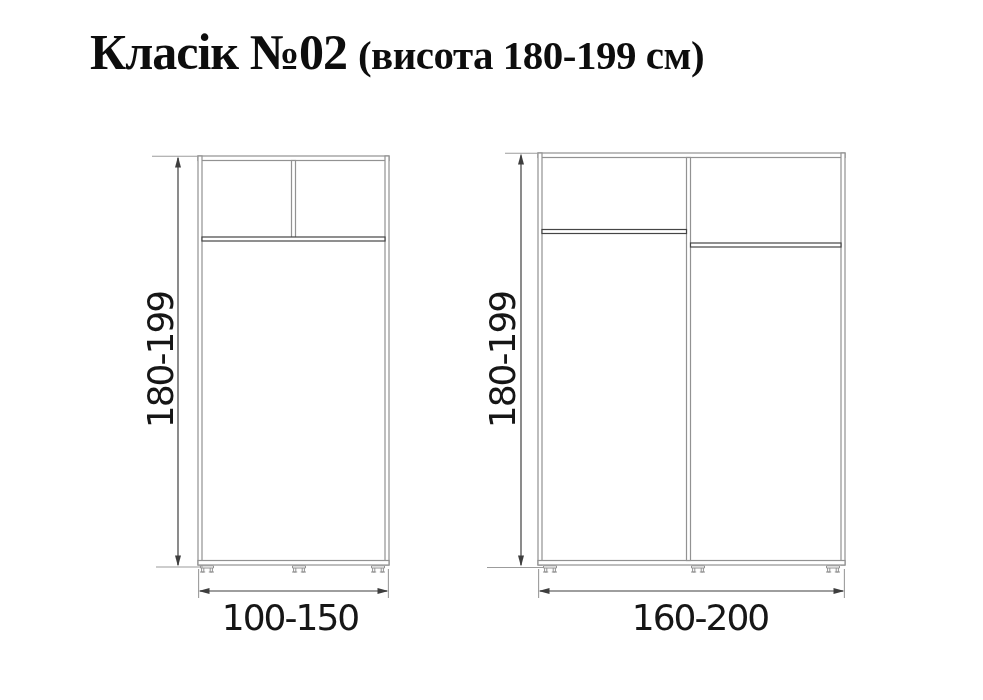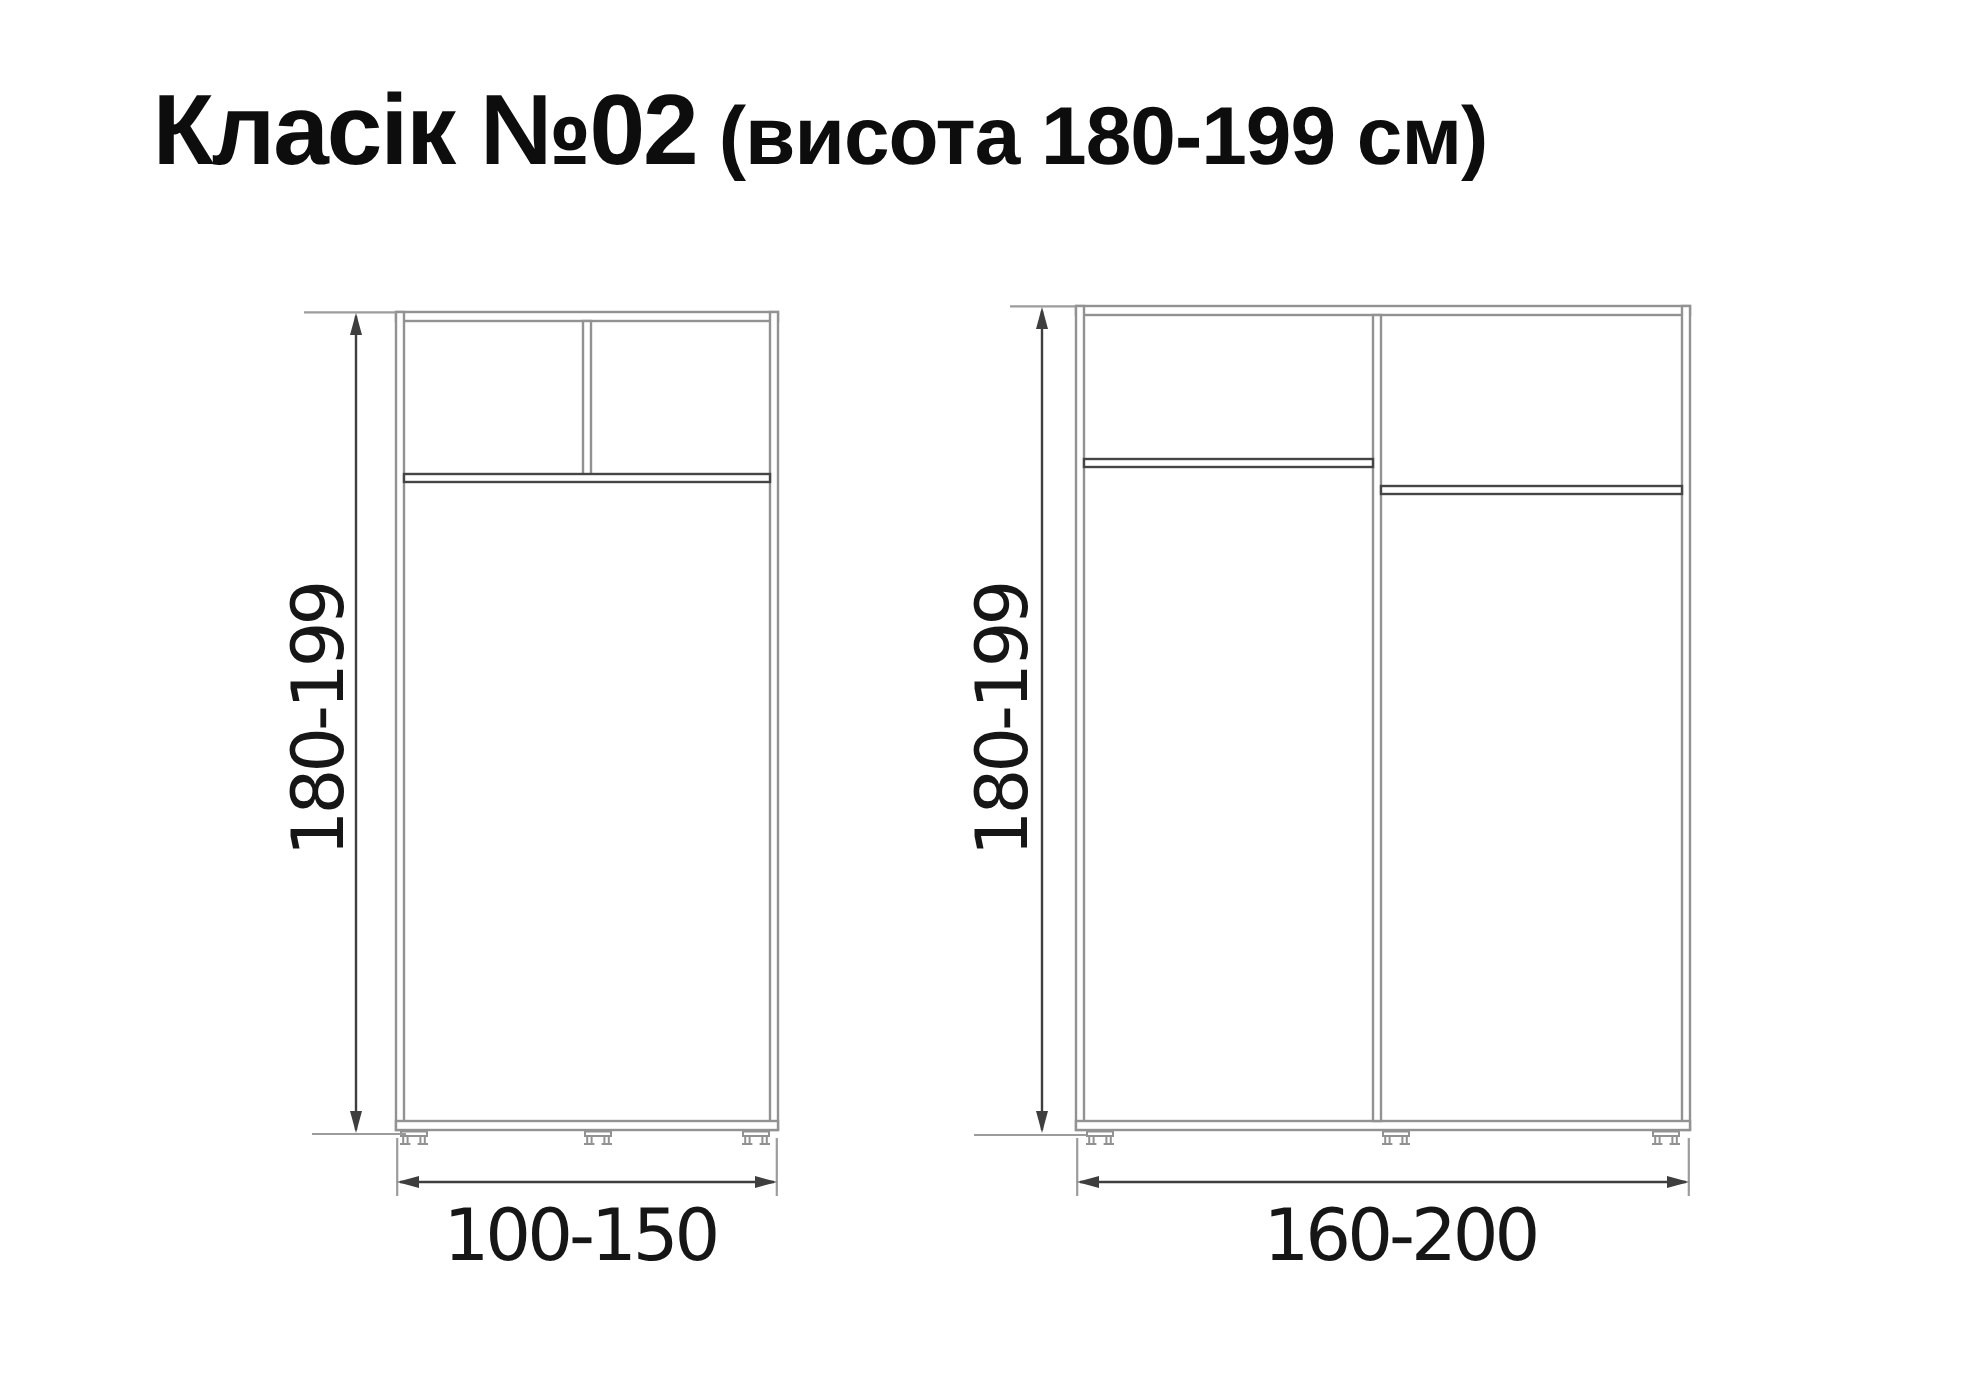--- a/index.html
+++ b/index.html
@@ -15,22 +15,23 @@
     font-family: "Liberation Sans", sans-serif;
   }
   .title {
     position: absolute;
     top: 22px;
     left: 0;
     width: 788px;
     text-align: center;
     white-space: nowrap;
     color: #0d0d0d;
-    margin: 16px;
+    margin: 3px;
     line-height: 1.1;
+    font-family: Liberation Serif, serif;
   }
   .title-main {
     font-size: 50px;
     font-weight: 700;
     letter-spacing: -1px;
   }
   .title-sub {
     font-size: 41px;
     font-weight: 700;
     letter-spacing: -0.5px;

